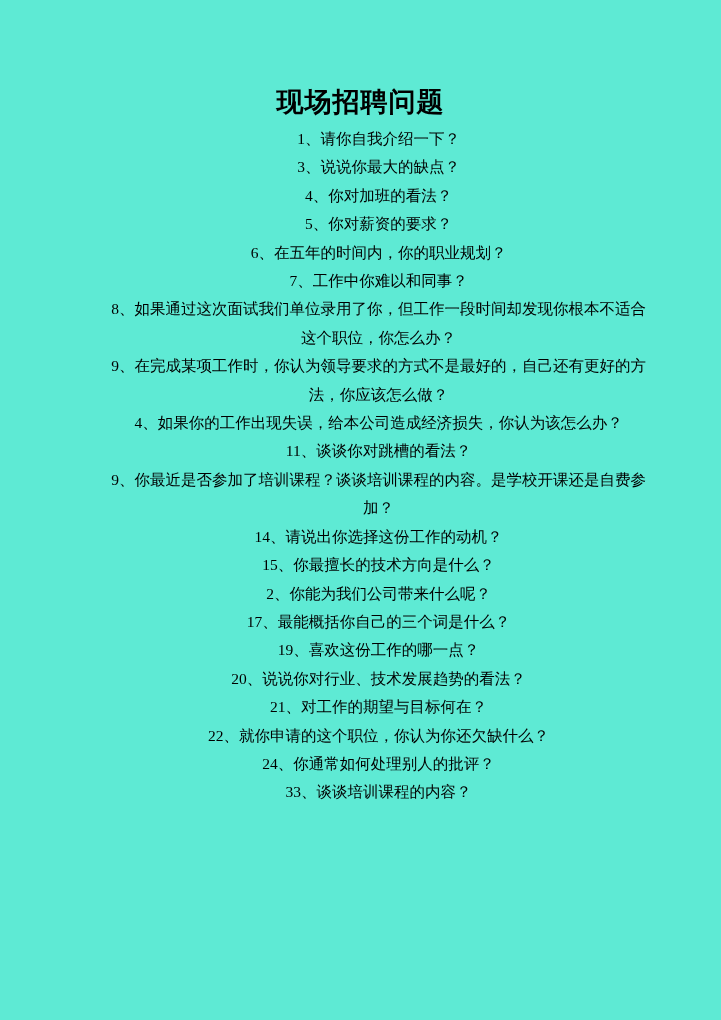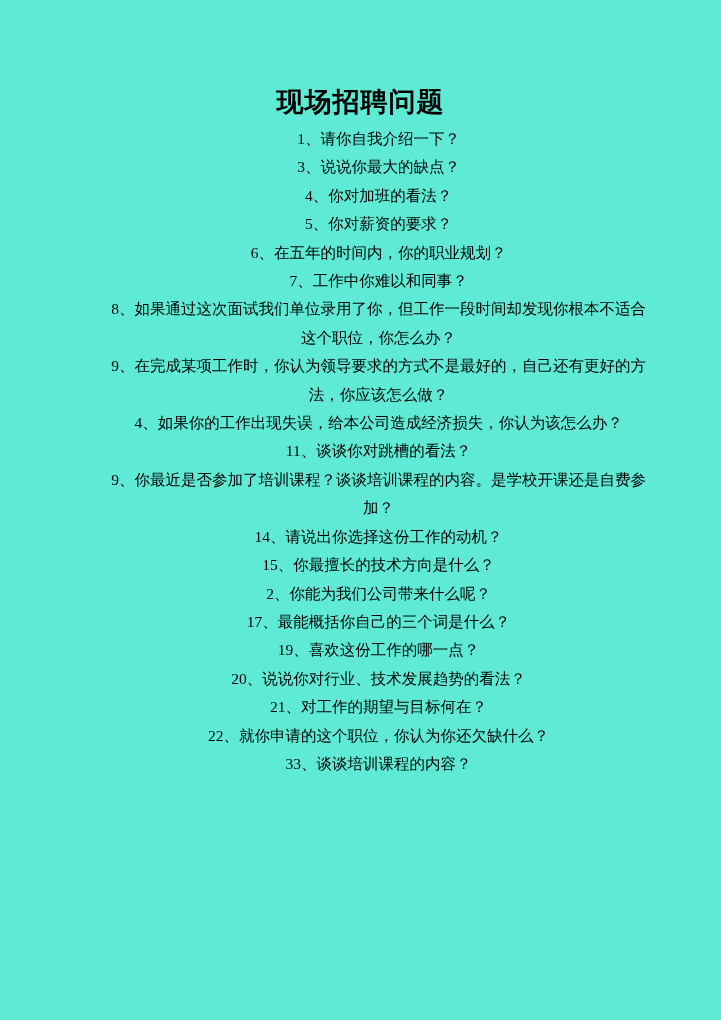--- a/index.html
+++ b/index.html
@@ -57,15 +57,16 @@
       <p class="question"><span>11</span><span>、</span><span>谈谈你对跳槽的看法？</span></p>
       <p class="question"><span>9</span><span>、</span><span>你最近是否参加了培训课程？谈谈培训课程的内容。是学校开课还是自费参加？</span></p>
       <p class="question"><span>14</span><span>、</span><span>请说出你选择这份工作的动机？</span></p>
       <p class="question"><span>15</span><span>、</span><span>你最擅长的技术方向是什么？</span></p>
       <p class="question"><span>2</span><span>、</span><span>你能为我们公司带来什么呢？</span></p>
       <p class="question"><span>17</span><span>、</span><span>最能概括你自己的三个词是什么？</span></p>
       <p class="question"><span>19</span><span>、</span><span>喜欢这份工作的哪一点？</span></p>
       <p class="question"><span>20</span><span>、</span><span>说说你对行业、技术发展趋势的看法？</span></p>
       <p class="question"><span>21</span><span>、</span><span>对工作的期望与目标何在？</span></p>
       <p class="question"><span>22</span><span>、</span><span>就你申请的这个职位，你认为你还欠缺什么？</span></p>
+      <p class="question"><span>24</span><span>、</span><span>你通常如何处理别人的批评？</span></p>
       <p class="question"><span>33</span><span>、</span><span>谈谈培训课程的内容？</span></p>
     </div>
 </div>
 
 </body></html>

